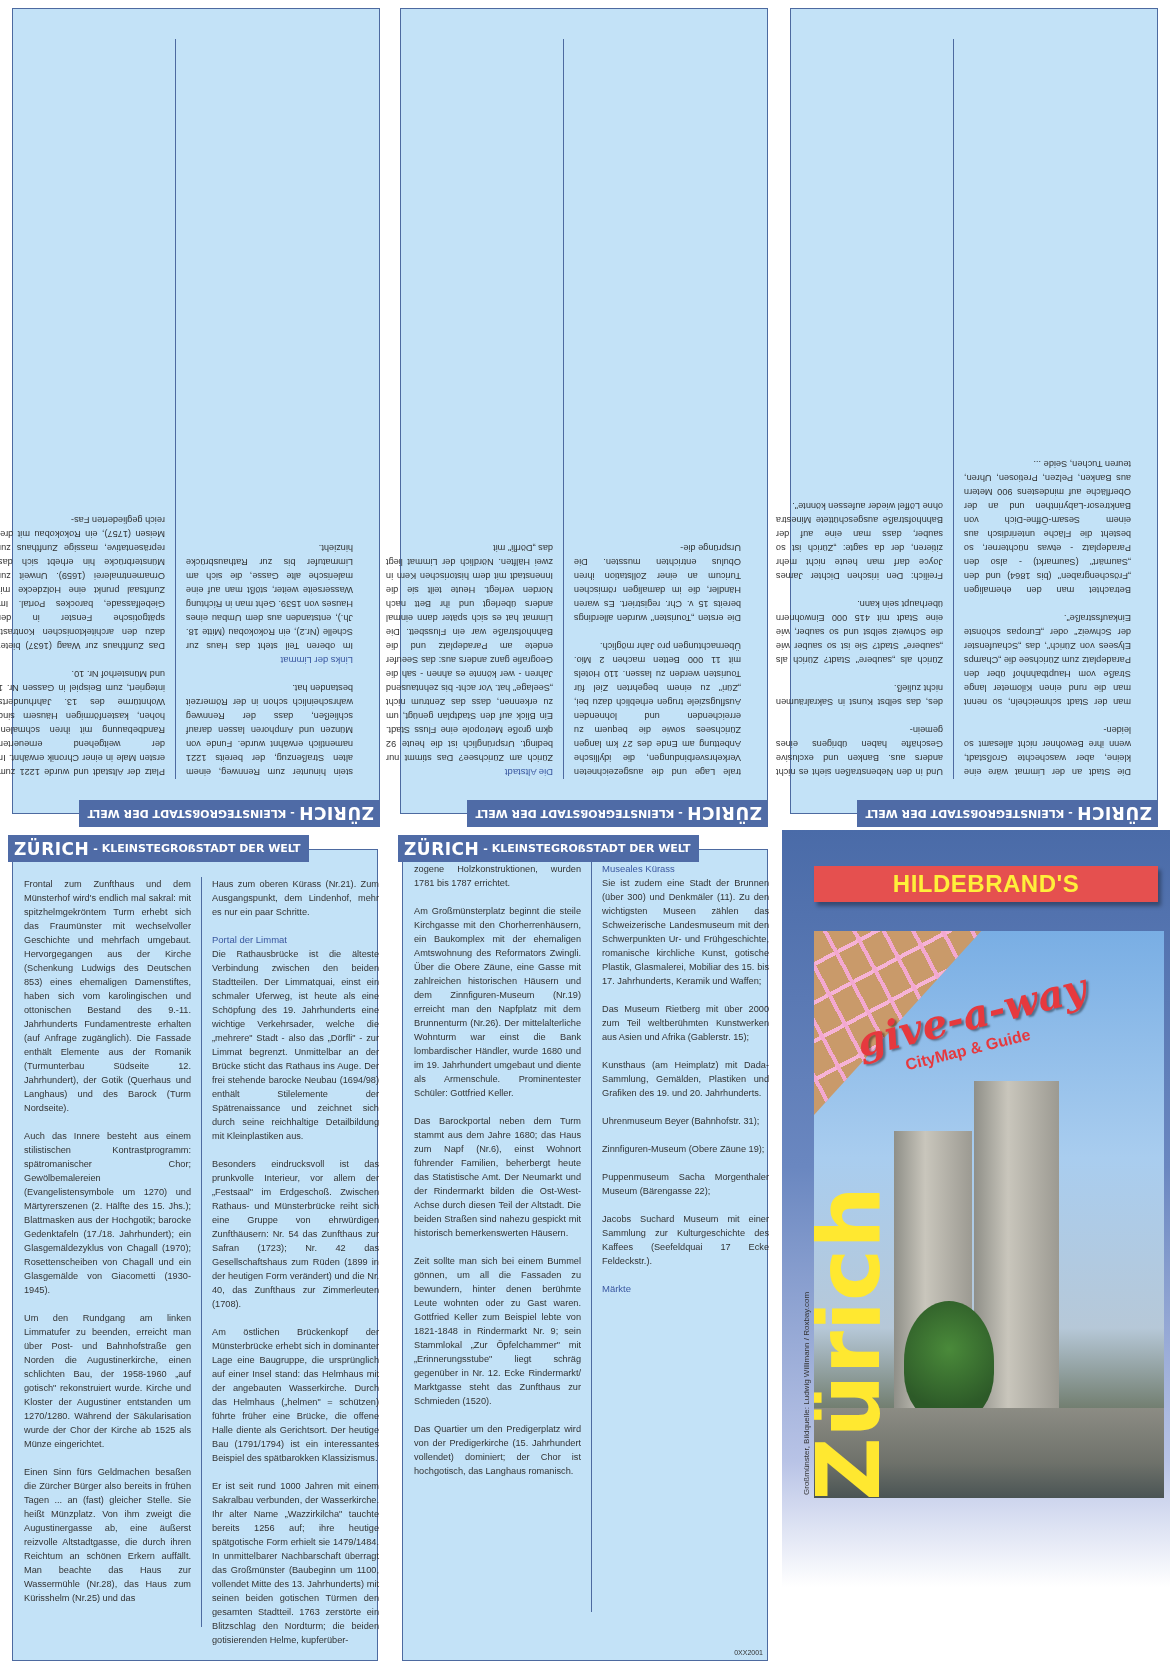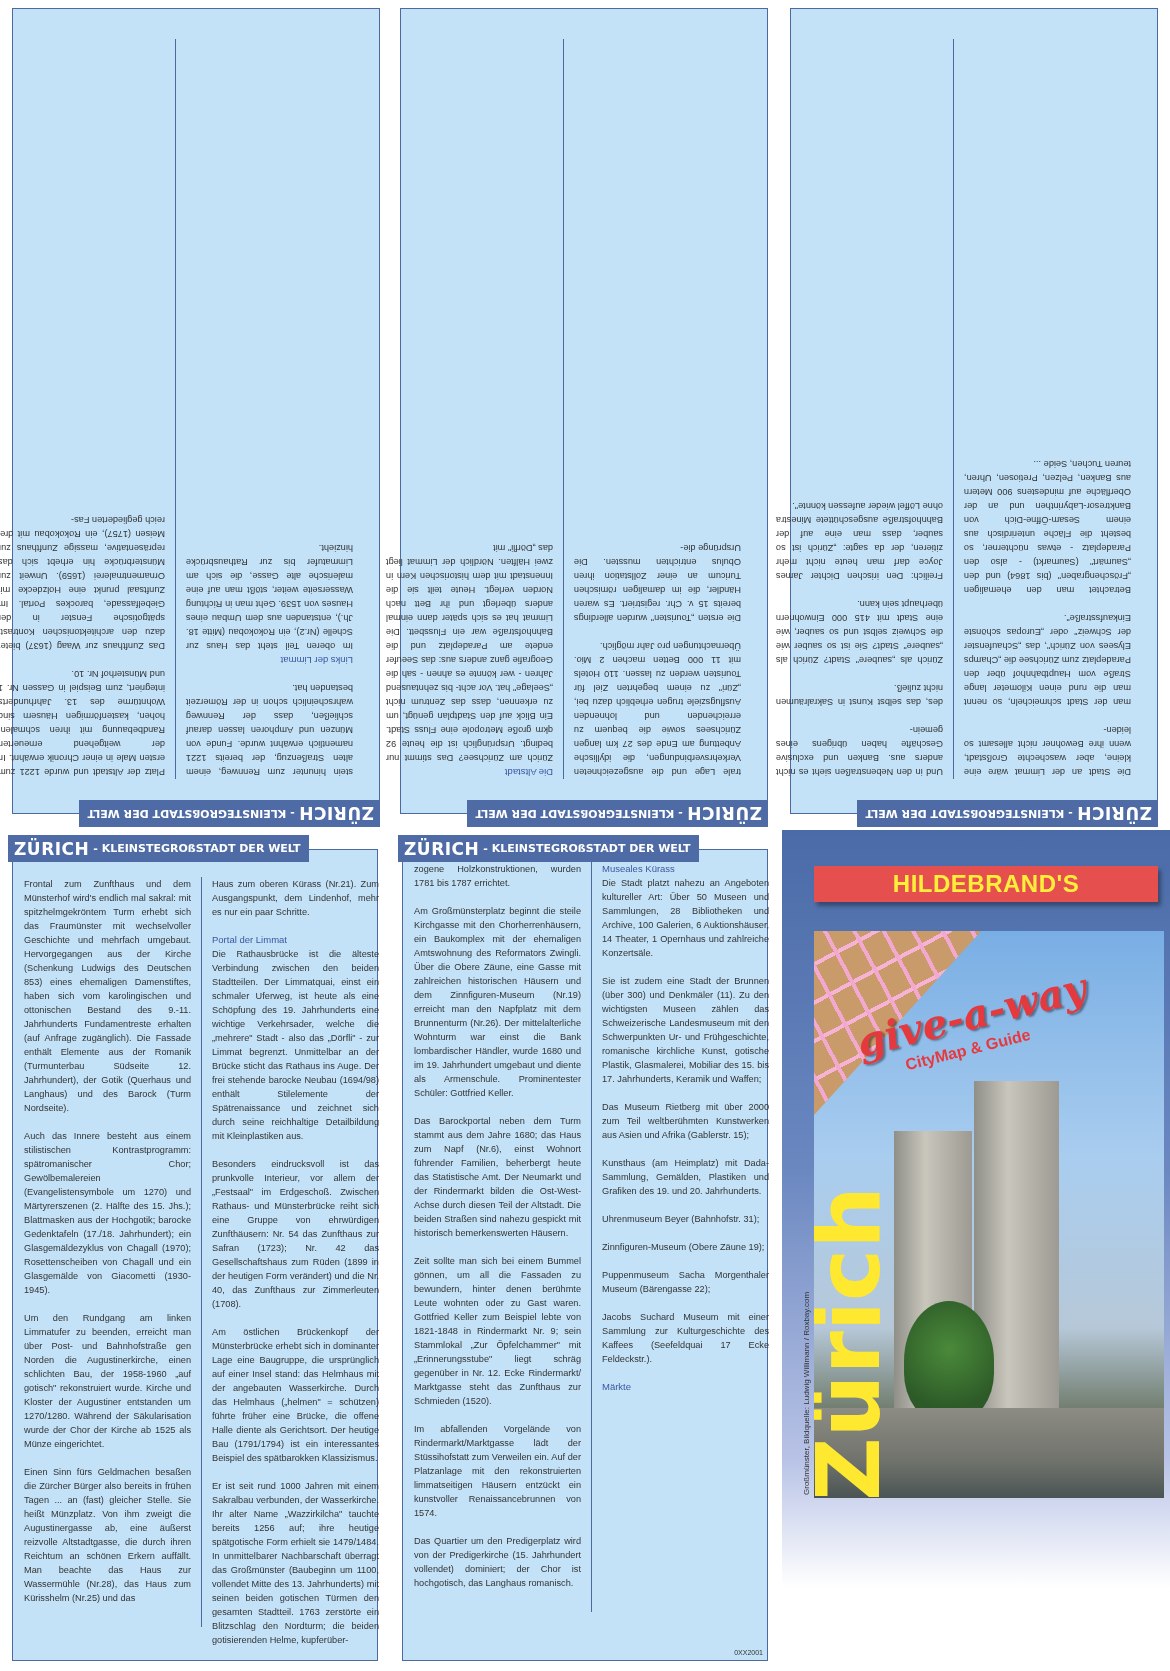--- a/index.html
+++ b/index.html
@@ -169,27 +169,25 @@
   <div class="panel-header" style="left:-5px; top:-15px;">
     <span class="city">ZÜRICH</span>
     <span class="sub">- KLEINSTEGROßSTADT DER WELT</span>
   </div>
   <div class="cols" style="left:11px; top:12px;">
     <div class="col">
       <p>zogene Holzkonstruktionen, wurden 1781 bis 1787 errichtet.</p>
       <p>Am Großmünsterplatz beginnt die steile Kirchgasse mit den Chorherrenhäusern, ein Baukomplex mit der ehemaligen Amtswohnung des Reformators Zwingli. Über die Obere Zäune, eine Gasse mit zahlreichen historischen Häusern und dem Zinnfiguren-Museum (Nr.19) erreicht man den Napfplatz mit dem Brunnenturm (Nr.26). Der mittelalterliche Wohnturm war einst die Bank lombardischer Händler, wurde 1680 und im 19. Jahrhundert umgebaut und diente als Armenschule. Prominentester Schüler: Gottfried Keller.</p>
       <p>Das Barockportal neben dem Turm stammt aus dem Jahre 1680; das Haus zum Napf (Nr.6), einst Wohnort führender Familien, beherbergt heute das Statistische Amt. Der Neumarkt und der Rindermarkt bilden die Ost-West-Achse durch diesen Teil der Altstadt. Die beiden Straßen sind nahezu gespickt mit historisch bemerkenswerten Häusern.</p>
       <p>Zeit sollte man sich bei einem Bummel gönnen, um all die Fassaden zu bewundern, hinter denen berühmte Leute wohnten oder zu Gast waren. Gottfried Keller zum Beispiel lebte von 1821-1848 in Rindermarkt Nr. 9; sein Stammlokal „Zur Öpfelchammer" mit „Erinnerungsstube" liegt schräg gegenüber in Nr. 12. Ecke Rindermarkt/ Marktgasse steht das Zunfthaus zur Schmieden (1520).</p>
-      <p>Im abfallenden Vorgelände von Rindermarkt/Marktgasse lädt der Stüssihofstatt zum Verweilen ein. Auf der Platzanlage mit den rekonstruierten limmatseitigen Häusern entzückt ein kunstvoller Renaissancebrunnen von 1574.</p>
       <p>Das Quartier um den Predigerplatz wird von der Predigerkirche (15. Jahrhundert vollendet) dominiert; der Chor ist hochgotisch, das Langhaus romanisch.</p>
     </div>
     <div class="divider" style="height:750px;"></div>
     <div class="col">
       <h4>Museales Kürass</h4>
-      <p>Die Stadt platzt nahezu an Angeboten kultureller Art: Über 50 Museen und Sammlungen, 28 Bibliotheken und Archive, 100 Galerien, 6 Auktionshäuser, 14 Theater, 1 Opernhaus und zahlreiche Konzertsäle.</p>
       <p>Sie ist zudem eine Stadt der Brunnen (über 300) und Denkmäler (11). Zu den wichtigsten Museen zählen das Schweizerische Landesmuseum mit den Schwerpunkten Ur- und Frühgeschichte, romanische kirchliche Kunst, gotische Plastik, Glasmalerei, Mobiliar des 15. bis 17. Jahrhunderts, Keramik und Waffen;</p>
       <p>Das Museum Rietberg mit über 2000 zum Teil weltberühmten Kunstwerken aus Asien und Afrika (Gablerstr. 15);</p>
       <p>Kunsthaus (am Heimplatz) mit Dada-Sammlung, Gemälden, Plastiken und Grafiken des 19. und 20. Jahrhunderts.</p>
       <p>Uhrenmuseum Beyer (Bahnhofstr. 31);</p>
       <p>Zinnfiguren-Museum (Obere Zäune 19);</p>
       <p>Puppenmuseum Sacha Morgenthaler Museum (Bärengasse 22);</p>
       <p>Jacobs Suchard Museum mit einer Sammlung zur Kulturgeschichte des Kaffees (Seefeldquai 17 Ecke Feldeckstr.).</p>
       <h4>Märkte</h4>
     </div>
   </div>

